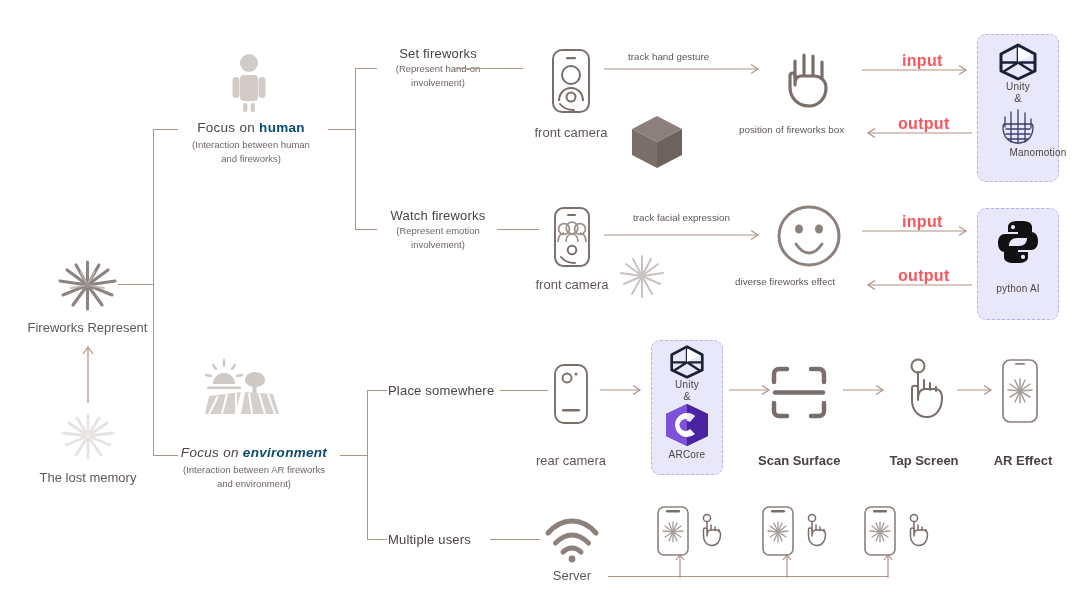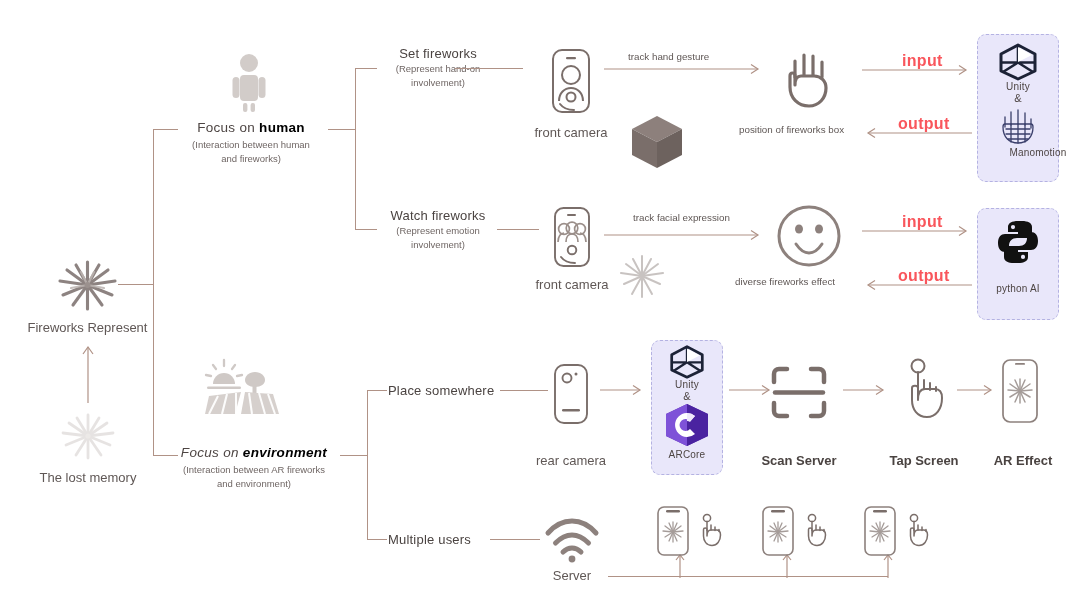--- a/index.html
+++ b/index.html
@@ -1,20 +1,20 @@
 <!DOCTYPE html>
 <html><head>
 <meta charset="utf-8">
 <style>
   html,body{margin:0;padding:0;background:#fff;}
   body{font-family:"Liberation Sans",sans-serif;}
   #canvas{position:relative;width:1080px;height:609px;background:#ffffff;overflow:hidden;}
   .abs{position:absolute;}
   .node-title{font-size:13.5px;color:#4d4543;letter-spacing:.3px;white-space:nowrap;}
-  .node-title b{font-weight:700;color:#000000;}
+  .node-title b{font-weight:700;color:#0c4a6e;}
   .node-sub{font-size:9.5px;color:#6f6664;line-height:1.5;text-align:center;}
   .branch-title{font-size:13px;color:#4a4341;letter-spacing:.2px;white-space:nowrap;text-align:center;}
   .branch-sub{font-size:9.5px;color:#6f6664;line-height:1.5;text-align:center;}
   .caption{font-size:13px;color:#5f5755;text-align:center;white-space:nowrap;}
   .caption.b{font-weight:700;color:#4a4341;}
   .io{font-size:16px;color:#f9565c;font-weight:700;letter-spacing:.3px;}
   .arrowlbl{font-size:9.8px;color:#5f5755;white-space:nowrap;}
   
   .ln{background:#b09286;position:absolute;}
   .lnh{height:1.2px;}
@@ -380,21 +380,21 @@
     <svg width="58" height="55" viewBox="0 0 58 55">
       <g fill="none" stroke="#7a6e6a" stroke-width="4.5" stroke-linecap="round">
         <path d="M4 17V9a5 5 0 0 1 5-5h8"></path>
         <path d="M54 17V9a5 5 0 0 0-5-5h-8"></path>
         <path d="M4 38v8a5 5 0 0 0 5 5h8"></path>
         <path d="M54 38v8a5 5 0 0 1-5 5h-8"></path>
         <line x1="5" y1="27.5" x2="53" y2="27.5"></line>
       </g>
     </svg>
   </div>
-  <div class="abs caption b" style="left:758px;top:453px;width:82px;">Scan Server</div>
+  <div class="abs caption b" style="left:758px;top:453px;width:82px;">Scan Surface</div>
 
   <div class="abs" style="left:843px;top:384px;width:46px;height:12px;">
     <svg width="46" height="12" viewBox="0 0 46 12">
       <line x1="0" y1="6" x2="40" y2="6" stroke="#b09286" stroke-width="1.2"></line>
       <polyline points="33,1.5 40,6 33,10.5" fill="none" stroke="#b09286" stroke-width="1.2"></polyline>
     </svg>
   </div>
 
   <div class="abs" style="left:898px;top:358px;width:48px;height:62px;">
     <svg width="48" height="62" viewBox="0 0 48 62">

